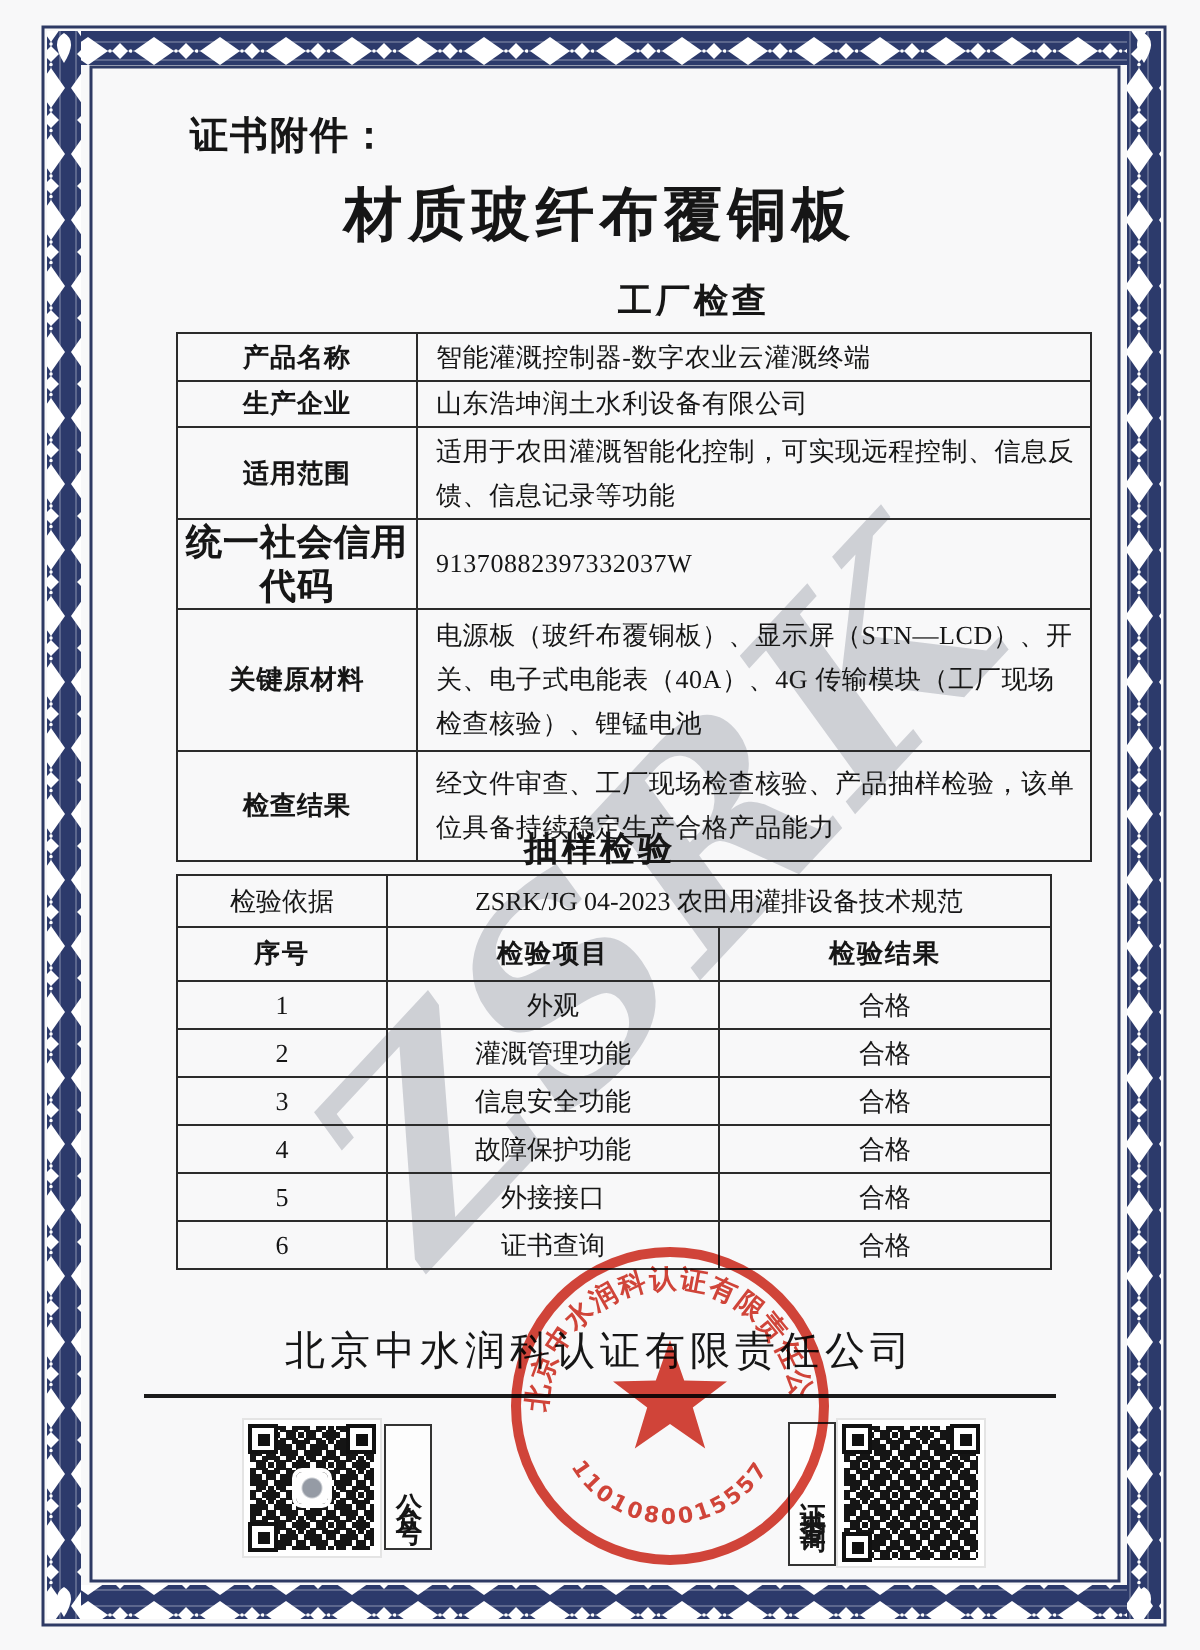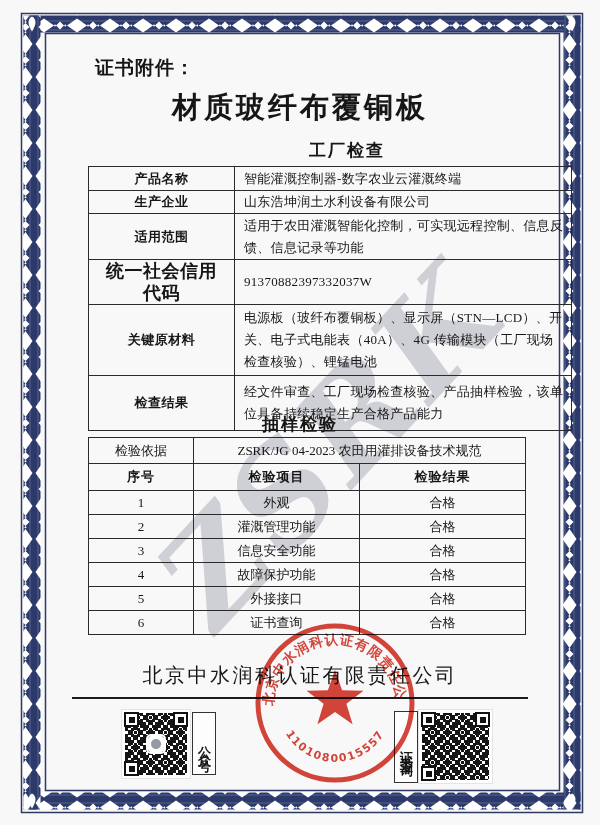--- a/index.html
+++ b/index.html
@@ -17,21 +17,21 @@
     font-family:"Liberation Sans","DejaVu Sans",sans-serif;font-size:29px;font-weight:700;letter-spacing:3px;z-index:3;}
   .section-title{position:absolute;left:0;width:600px;text-align:center;margin:0;
     font-family:"Liberation Sans","DejaVu Sans",sans-serif;font-size:17px;font-weight:700;letter-spacing:2px;z-index:3;}
   .s1{top:139px;margin-left:47px;}
   .s2{top:413px;}
   
   table{position:absolute;left:88px;border-collapse:collapse;table-layout:fixed;z-index:3;
     font-size:13px;line-height:22px;}
   td,th{border:1px solid #2b2b2b;padding:0 6px;vertical-align:middle;background:transparent;}
   .t1{top:166px;width:438px;}
-  .t1 .lab{width:117px;text-align:center;font-weight:600;letter-spacing:0.5px;padding:0 14px;margin-top:32px;}
+  .t1 .lab{width:117px;text-align:center;font-weight:600;letter-spacing:0.5px;padding:0 1px;margin-top:32px;}
   .t1 .val{width:321px;text-align:left;padding-left:9px;letter-spacing:0.3px;}
   .t2{top:437px;width:438px;text-align:center;}
   .t2 .c1{width:92px;}
   .t2 .c2{width:233px;}
   .t2 .c3{width:113px;}
   .t2 th{font-weight:600;letter-spacing:1px;}
   .small-label{font-size:18px;letter-spacing:0;}
   
   .validity{position:absolute;left:93px;top:641px;width:460px;font-size:12.8px;font-weight:600;
     letter-spacing:0.2px;z-index:3;}

